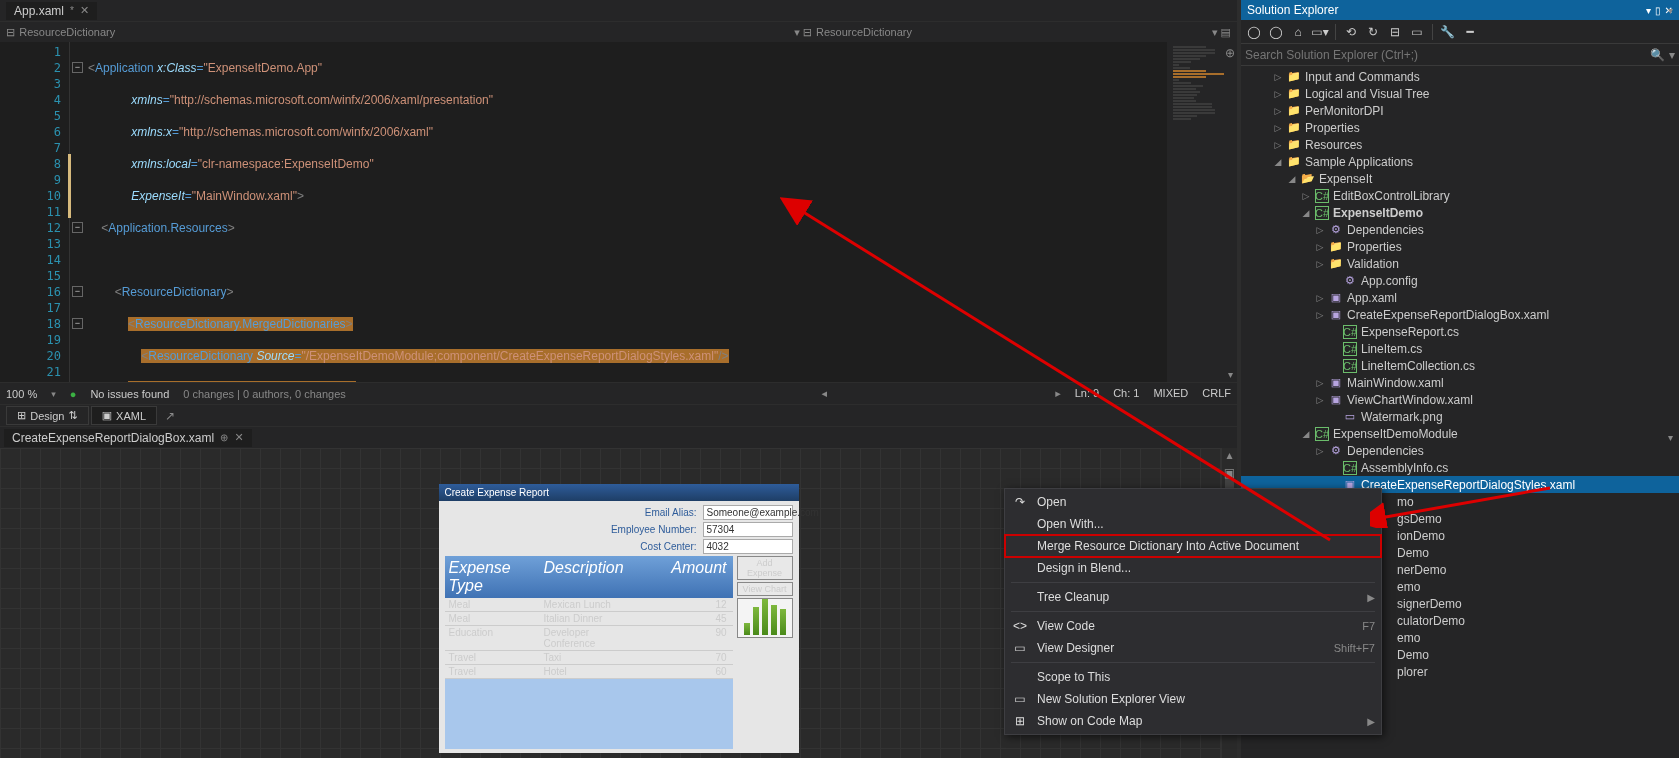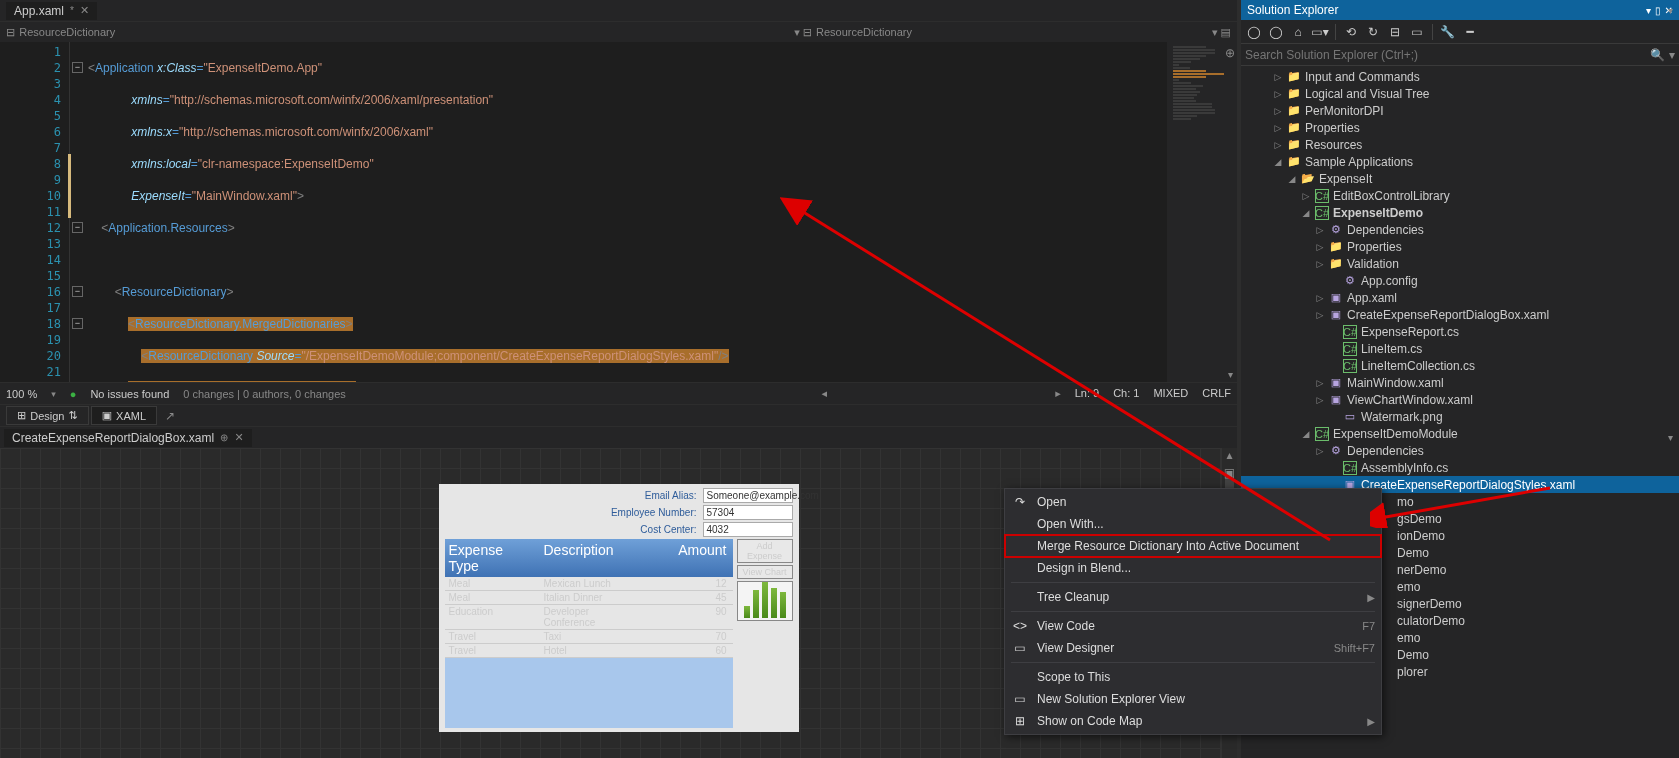--- a/index.html
+++ b/index.html
@@ -44,21 +44,21 @@
 
 .second-tabs { height: 22px; background: #252526; display: flex; align-items: center; padding-left: 4px; border-top: 1px solid #2d2d2d;}
 
 .designer { flex: 1; background: #2a2a2a; background-image: linear-gradient(#333 1px, transparent 1px), linear-gradient(90deg, #333 1px, transparent 1px); background-size: 20px 20px; display: flex; justify-content: center; align-items: flex-start; padding-top: 36px; overflow:hidden; position: relative;}
 .form { width: 360px; background: #e6e6e6; font-family: 'Segoe UI', sans-serif; font-size: 10px;}
 .form-title { background: linear-gradient(#2e5c9a,#1e3e66); color: #fff; padding: 3px 6px; font-size: 10px; }
 .form-body { padding: 4px 6px; }
 .form-row { display: flex; justify-content: flex-end; align-items: center; gap: 6px; margin-bottom: 2px;}
 .form-row label { color: #2e5c9a; font-size: 10px; }
 .form-row .val { width: 90px; background: #fff; border: 1px solid #aaa; padding: 1px 3px; color: #333; font-size:10px;}
-.table-hdr { background: linear-gradient(#6fa0d8,#3f72b4); color: #fff; display: flex; font-size:14px; }
+.table-hdr { background: linear-gradient(#6fa0d8,#3f72b4); color: #fff; display: flex; font-size:16px;font-style:italic; }
 .table-hdr > div { padding: 3px 4px; }
 .col1 { width: 95px; } .col2 { width: 95px; } .col3 { flex:1; text-align:right; padding-right:6px!important; }
 .btn-stack { width: 60px; display: flex; flex-direction: column; gap: 2px; padding-left:4px;}
 .mini-btn { background: #e8e8e8; border: 1px solid #888; font-size: 9px; padding: 1px; text-align:center;}
 .chart-box { border: 1px solid #888; height: 40px; display:flex; align-items:flex-end; justify-content:center; gap:3px; padding:2px; background:#f4f4f4;}
 .bar { width:6px; background: linear-gradient(#7eb83d,#4a8a1a);}
 .table-rows .trow { display:flex; font-size:10px; border-bottom:1px solid #ccc; }
 .trow > div { padding:1px 4px; }
 .body-cols { display:flex; }
 .body-left { flex:1; }
@@ -207,20 +207,21 @@
       <div class="tab">
         <span>CreateExpenseReportDialogBox.xaml</span>
         <span style="color:#888;font-size:10px;">⊕</span>
         <span class="close">✕</span>
       </div>
       <span class="dd">▾</span>
     </div>
 
     <div class="designer">
       <div class="form">
+        <div class="form-title">Create Expense Report</div>
         <div class="form-body">
           <div class="form-row">
               <label>Email Alias:</label>
               <div class="val">Someone@example.com</div>
             </div>
           <div class="form-row">
               <label>Employee Number:</label>
               <div class="val">57304</div>
             </div>
           <div class="form-row">

